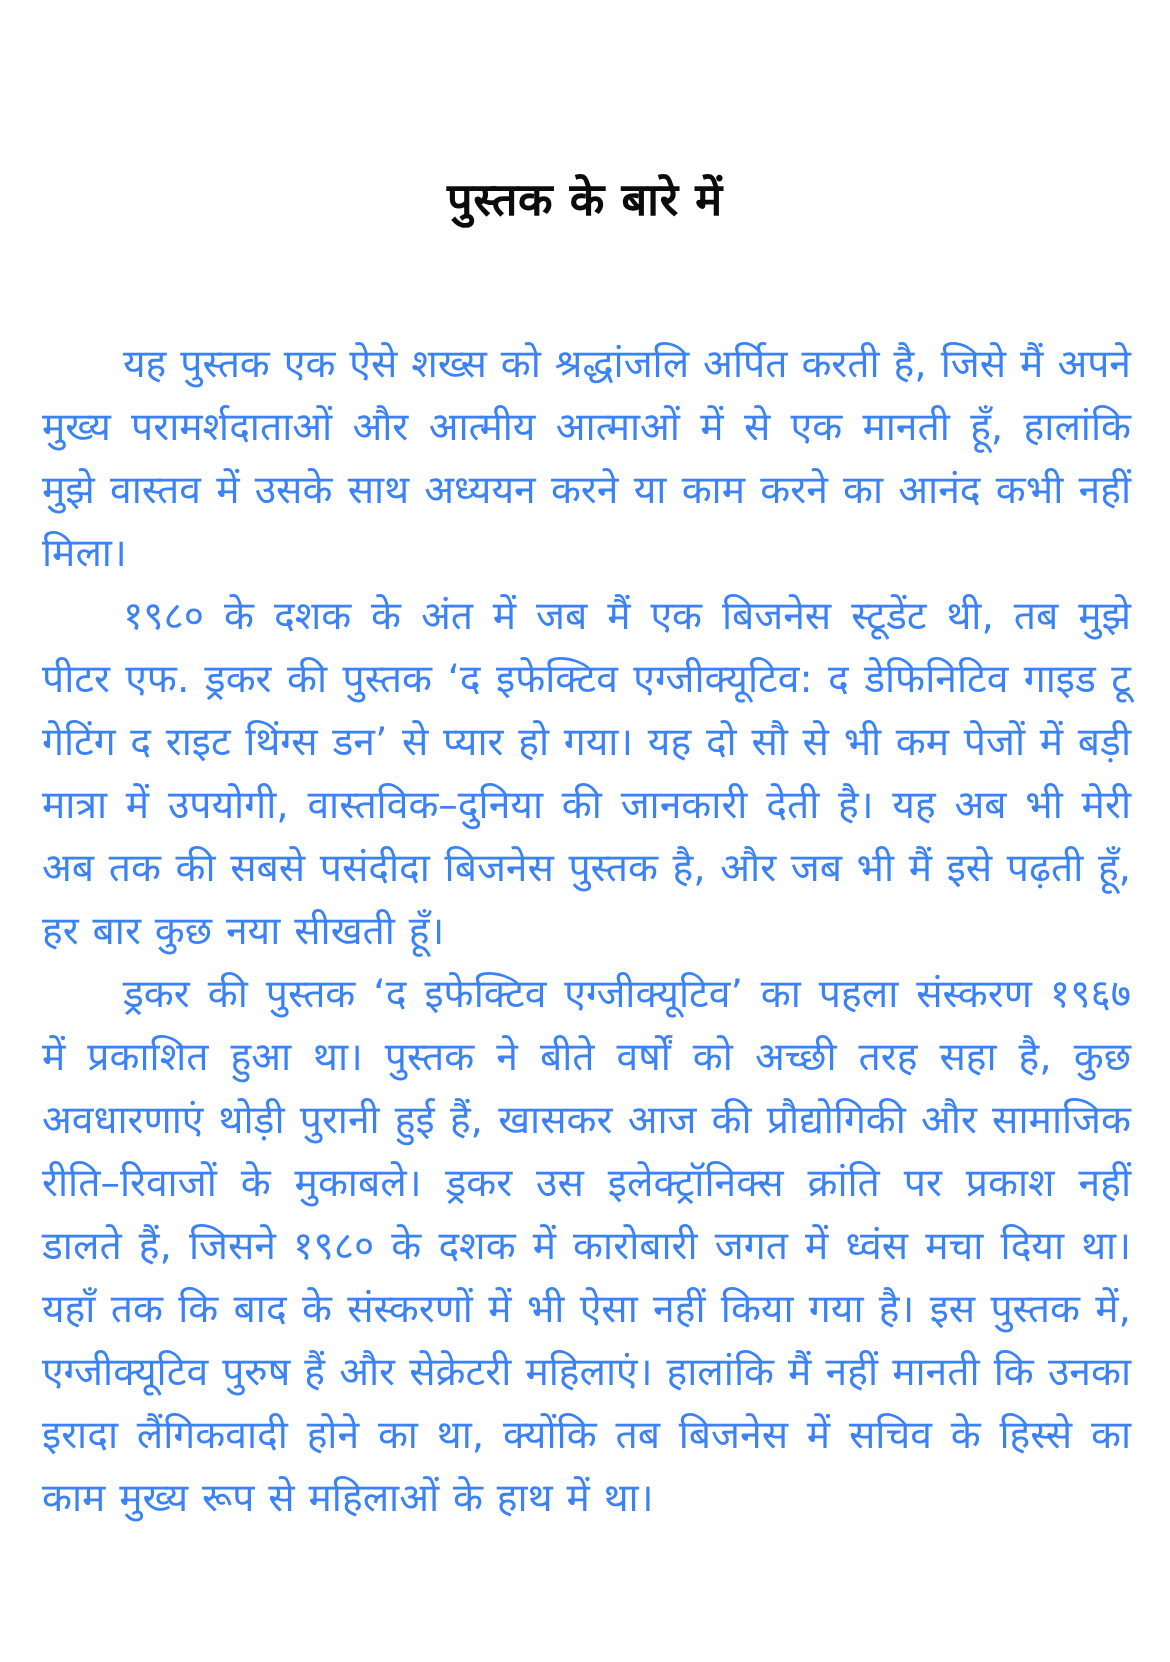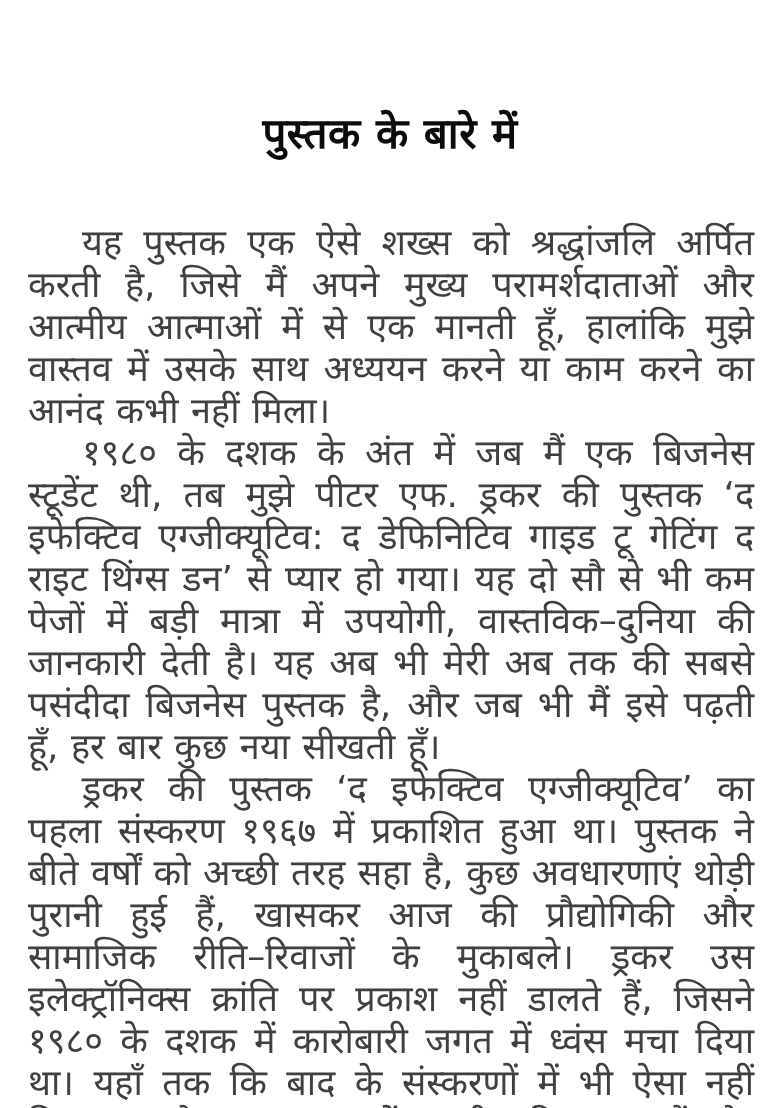--- a/index.html
+++ b/index.html
@@ -15,37 +15,37 @@
     background: #ffffff;
     color: #111111;
     font-family: "DejaVu Sans", "Liberation Sans", sans-serif;
     overflow: hidden;
     box-sizing: border-box;
   }
   .title {
     margin: 0;
     padding-top: 108px;
     text-align: center;
-    font-size: 42px;
+    font-size: 30px;
     line-height: 52px;
     font-weight: 700;
     color: #0b0b0b;
     letter-spacing: 0.5px;
   }
   .body-text {
     margin: 0;
     padding: 62px 26px 0 28px;
   }
   .para {
     margin: 0;
-    font-size: 36px;
+    font-size: 26px;
     line-height: 42px;
     text-align: justify;
     text-indent: 54px;
-    color: #404040;
+    color: #3b82f6;
     font-weight: 500;
     word-spacing: 1px;
   }
 </style>
 </head>
 <body>
 
 <div class="page">
   <h1 class="title">पुस्तक के बारे में</h1>
 

